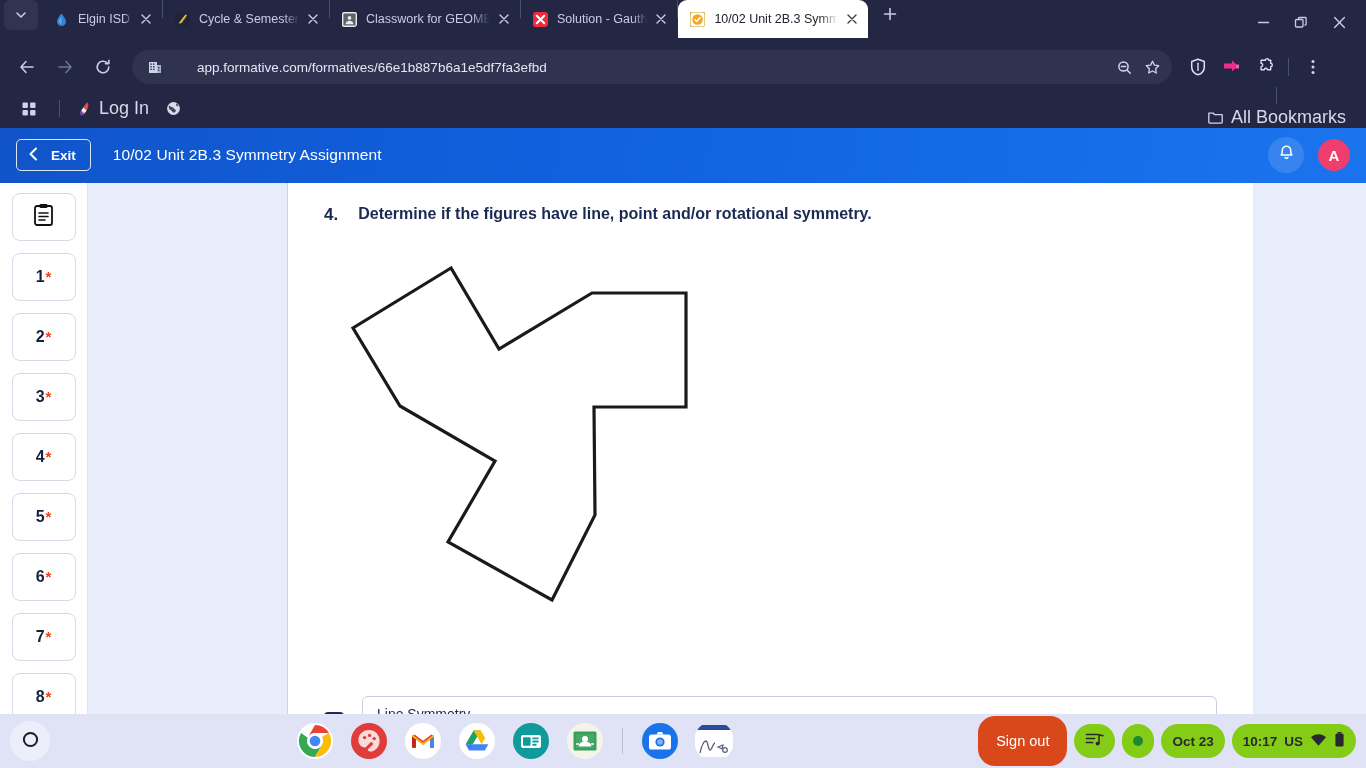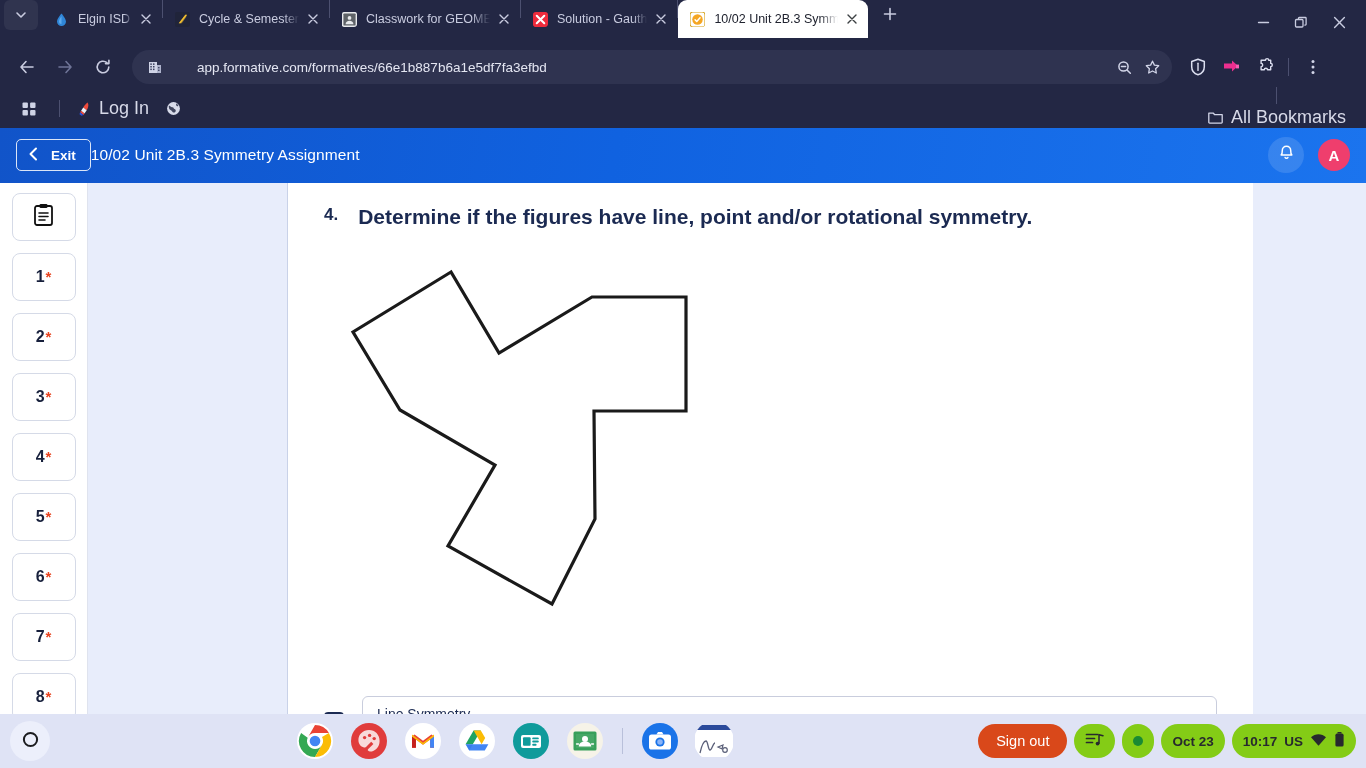--- a/index.html
+++ b/index.html
@@ -75,21 +75,21 @@
   .appbar {
     height: 55px; flex: 0 0 55px;
     background: linear-gradient(100deg, #1154c9 0%, #1062e0 45%, #1b74ee 100%);
     display: flex; align-items: center; padding: 0 16px;
   }
   .exit-btn {
     display: flex; align-items: center; justify-content: center; gap: 12px;
     height: 32px; padding: 0 14px 0 11px; border: 1.5px solid rgba(255,255,255,.85);
     border-radius: 5px; color: #fff; font-size: 13.5px; font-weight: 700;
   }
-  .appbar-title { color: #fff; font-size: 15.5px; letter-spacing: .1px; }
+  .appbar-title { color: #fff; font-size: 15.5px; margin-left: 22px; letter-spacing: .1px; }
   .appbar-right { margin-left: auto; display: flex; align-items: center; gap: 14px; }
   .bell { width: 36px; height: 36px; border-radius: 50%; background: rgba(255,255,255,.13);
           display: flex; align-items: center; justify-content: center; }
   .avatar { width: 32px; height: 32px; border-radius: 50%; background: #ef3e6d; color: #fff;
             display: flex; align-items: center; justify-content: center; font-size: 15px; font-weight: 600; }
 
   .body-row { flex: 1 1 auto; display: flex; min-height: 0; }
 
   
   .qnav { width: 88px; flex: 0 0 88px; background: #fff; border-right: 1px solid #dfe3ee;
@@ -102,41 +102,41 @@
 
   
   .content-scroll { flex: 1 1 auto; display: flex; background: #e8edfb; min-width: 0; position: relative; }
   .gutter-left { width: 200px; flex: 0 0 200px; background: #e8edfb; border-right: 1px solid #c9d2e8; }
   .qcard { flex: 1 1 auto; background: #fff; padding: 22px 36px 0 36px; max-width: 1077px;
            position: relative; overflow: hidden; }
   .gutter-right { flex: 1 1 auto; background: #e8edfb; }
 
   .qhead { display: flex; align-items: flex-start; gap: 20px; }
   .qnum { font-size: 17px; font-weight: 700; color: #1b2a52; }
-  .qtext { font-size: 21px; font-weight: 700; color: #1b2a52; }
+  .qtext { font-size: 16px; font-weight: 700; color: #1b2a52; }
 
   .figure-wrap { margin-top: 24px; }
 
   .answer-area { position: absolute; left: 36px; right: 36px; bottom: -34px; display: flex; align-items: center; gap: 18px; }
   .answer-check { width: 20px; height: 20px; border: 2px solid #1b2a52; border-radius: 4px; flex: 0 0 20px; }
   .answer-box { flex: 1 1 auto; height: 52px; border: 1px solid #c9cddd; border-radius: 6px;
                 background: #fff; padding: 9px 14px; color: #1b2a52; font-size: 14px; }
 
   
   .shelf { height: 54px; background: #dfe3f5; display: flex; align-items: center; padding: 0 10px; }
   .launcher { width: 40px; height: 40px; border-radius: 50%; background: #eceffb;
               display: flex; align-items: center; justify-content: center; }
   .shelf-apps { flex: 1 1 auto; display: flex; align-items: center; justify-content: center; gap: 14px; }
   .app-ico { width: 40px; height: 40px; border-radius: 50%; display: flex; align-items: center;
              justify-content: center; position: relative; overflow: hidden; }
   .app-ico.dot::after { content: ""; position: absolute; bottom: -7px; left: 50%; transform: translateX(-50%);
                         width: 14px; height: 3px; border-radius: 2px; background: #3c4043; }
   .shelf-sep { width: 1px; height: 26px; background: #b9c0da; margin: 0 3px; }
   .shelf-right { display: flex; align-items: center; gap: 7px; }
-  .signout { height: 34px; padding: 0 18px; border-radius: 17px; background: #d9481a; color: #fff;
+  .signout { height: 50px; padding: 0 18px; border-radius: 17px; background: #d9481a; color: #fff;
              font-size: 14.5px; display: flex; align-items: center; }
   .tray-pill { height: 34px; border-radius: 17px; background: #84cc16; display: flex; align-items: center;
                padding: 0 11px; gap: 7px; color: #27292e; font-size: 13.5px; font-weight: 600; }
   .status-dot { width: 10px; height: 10px; border-radius: 50%; background: #1a8a33; }
 </style>
 </head>
 <body>
 
 <div class="browser">
 

